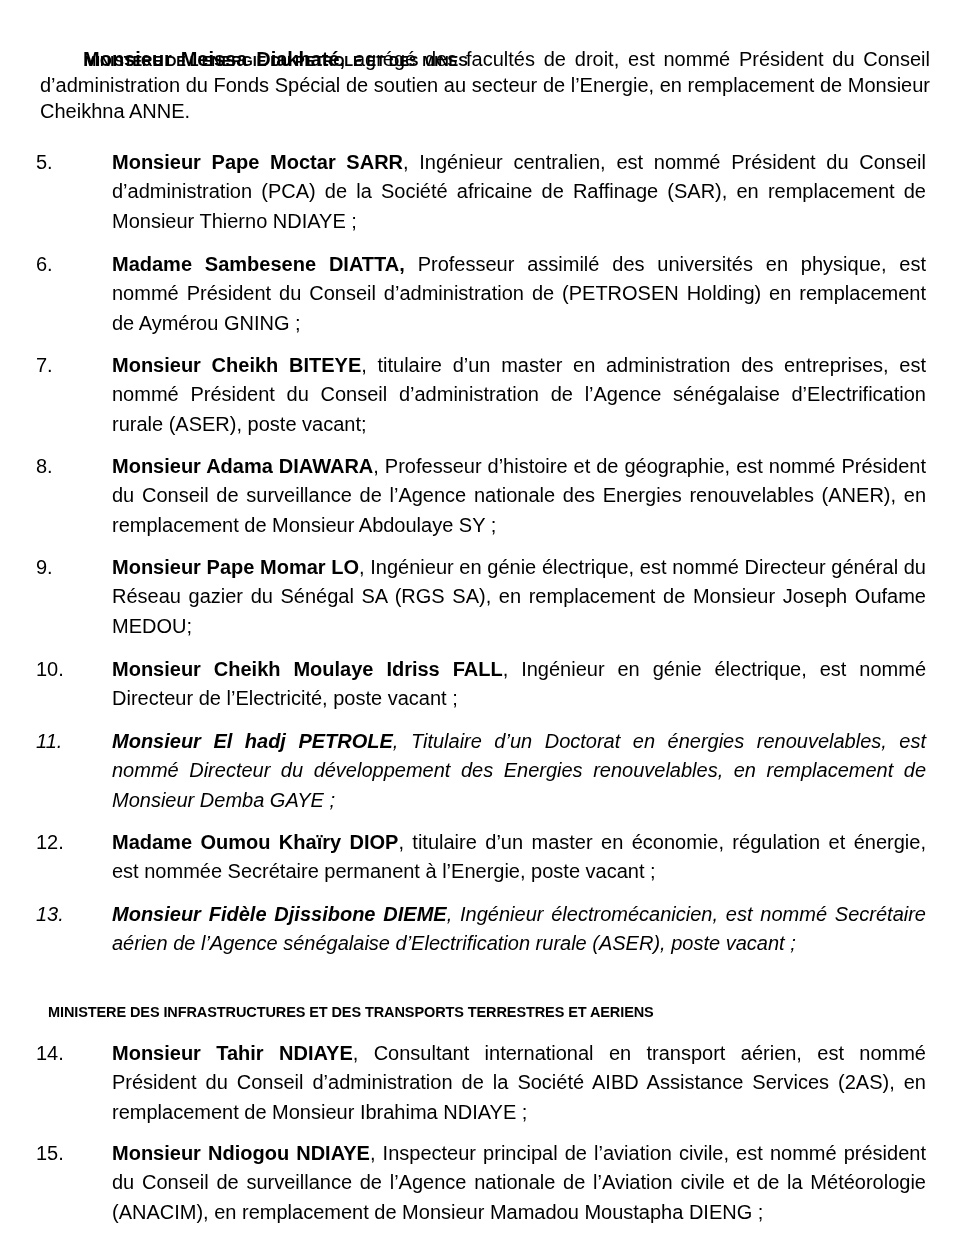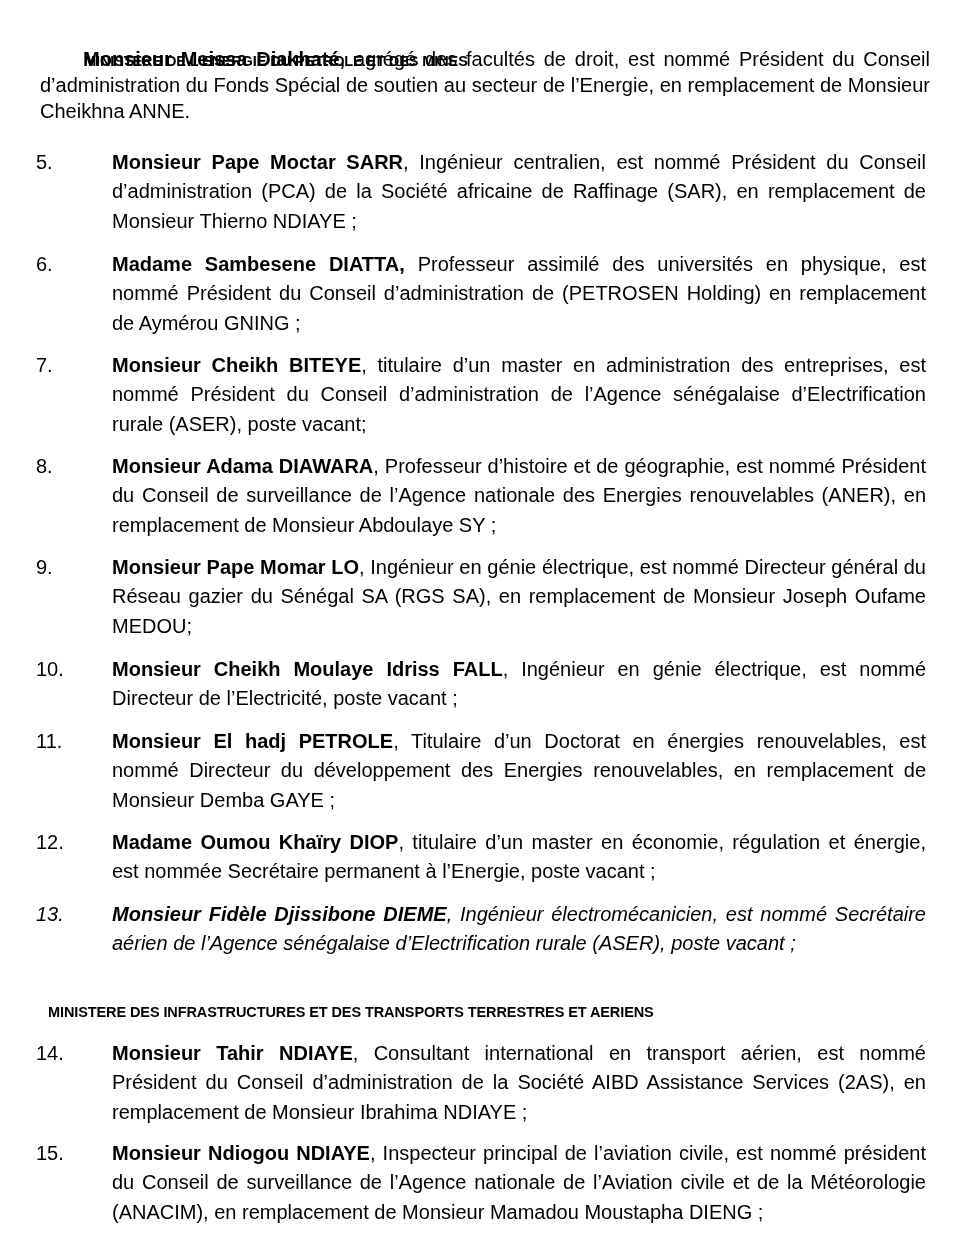--- a/index.html
+++ b/index.html
@@ -47,21 +47,21 @@
   <div class="item" style="top:553px;">
     <span class="num">9.</span>
     <div class="body"><b>Monsieur Pape Momar LO</b><span>, Ingénieur en génie électrique, est nommé Directeur général du Réseau gazier du Sénégal SA (RGS SA), en remplacement de Monsieur Joseph Oufame MEDOU;</span></div>
   </div>
 
   <div class="item" style="top:655px;">
     <span class="num">10.</span>
     <div class="body"><b>Monsieur Cheikh Moulaye Idriss FALL</b><span>, Ingénieur en génie électrique, est nommé Directeur de l’Electricité, poste vacant ;</span></div>
   </div>
 
-  <div class="item" style="top:727px;">
+  <div class="item" style="top:727px;font-style:italic;">
     <span class="num">11.</span>
     <div class="body"><b>Monsieur El hadj PETROLE</b><span>, Titulaire d’un Doctorat en énergies renouvelables, est nommé Directeur du développement des Energies renouvelables, en remplacement de Monsieur Demba GAYE ;</span></div>
   </div>
 
   <div class="item" style="top:828px;">
     <span class="num">12.</span>
     <div class="body"><b>Madame Oumou Khaïry DIOP</b><span>, titulaire d’un master en économie, régulation et énergie, est nommée Secrétaire permanent à l’Energie, poste vacant ;</span></div>
   </div>
 
   <div class="item" style="top:900px;font-style:italic;">

